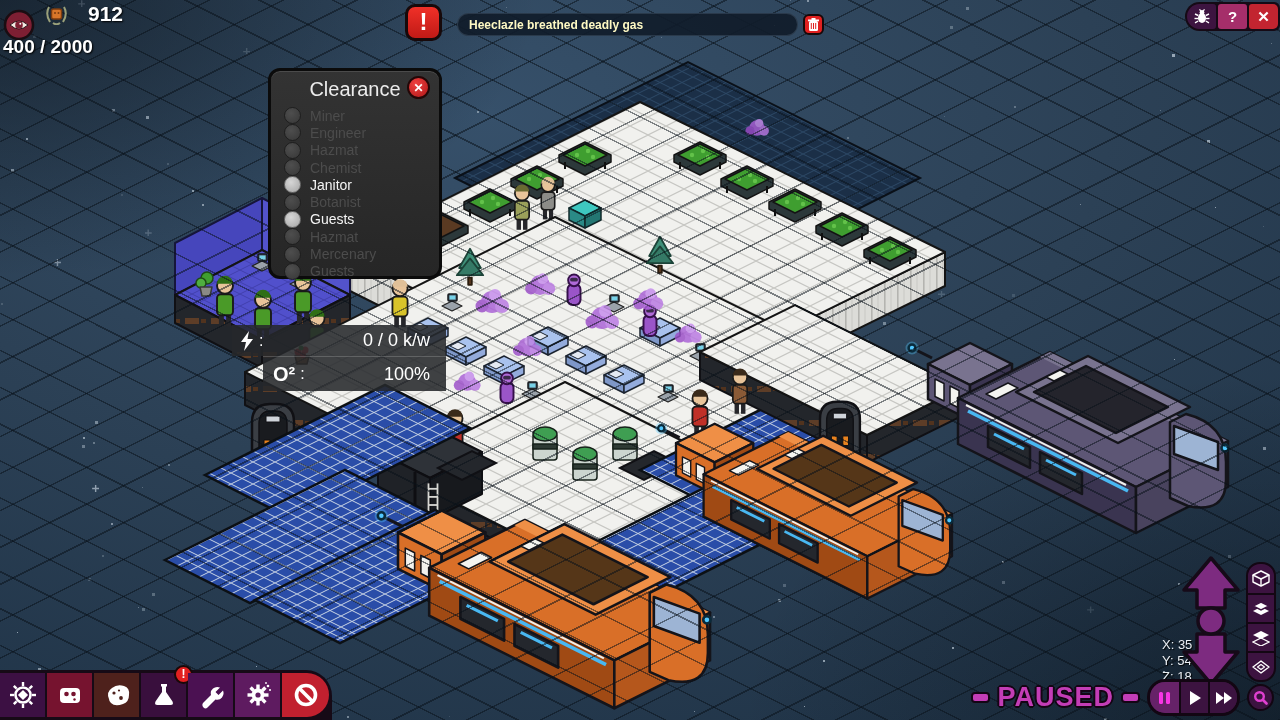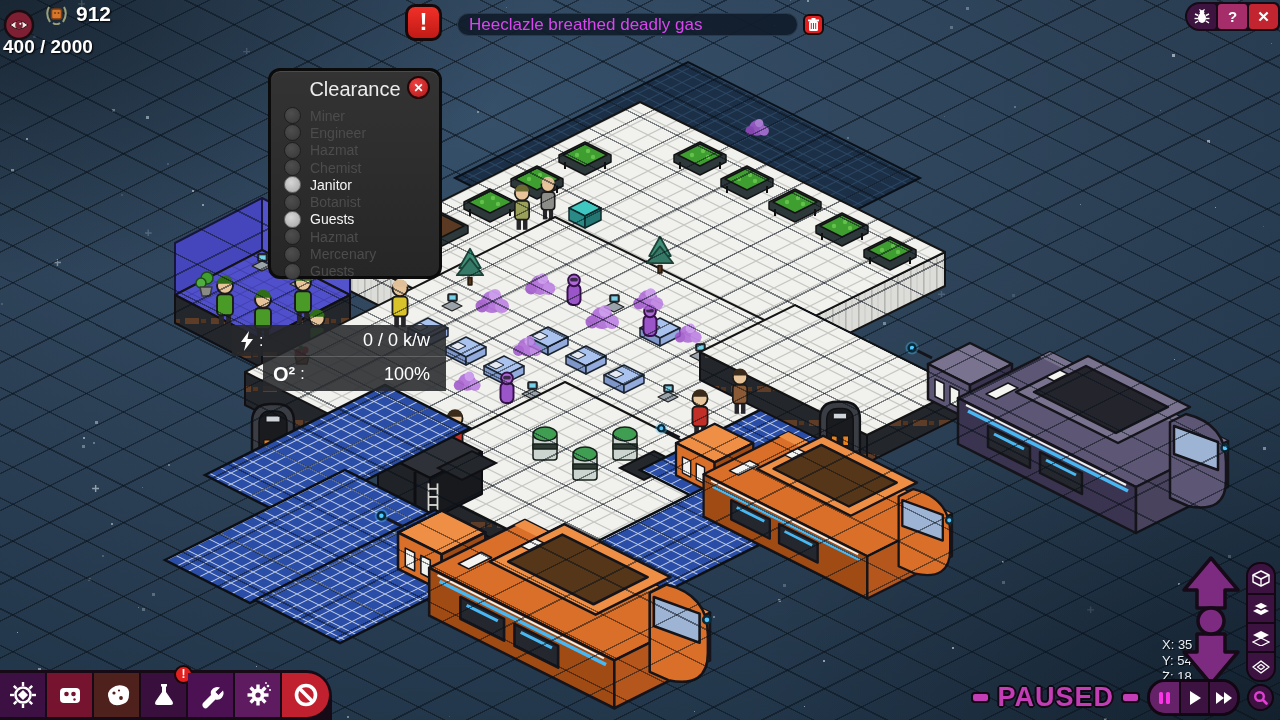--- a/index.html
+++ b/index.html
@@ -15,32 +15,32 @@
   .sparkle{clip-path:polygon(40% 0,60% 0,60% 40%,100% 40%,100% 60%,60% 60%,60% 100%,40% 100%,40% 60%,0 60%,0 40%,40% 40%);}
   #scene{position:absolute;inset:0;}
   .grid-overlay{position:absolute;inset:0;pointer-events:none;
       background-image:
         repeating-linear-gradient(26.57deg, rgba(8,16,24,.5) 0 1.5px, transparent 1.5px 33px),
         repeating-linear-gradient(-26.57deg, rgba(8,16,24,.5) 0 1.5px, transparent 1.5px 33px);}
 
   
   .hud-topleft{position:absolute;left:0;top:0;color:#fff;}
   .eye-btn{position:absolute;left:3px;top:9px;width:32px;height:32px;border:none;background:none;padding:0;cursor:pointer;}
-  .medal-wrap{position:absolute;left:45px;top:2px;display:flex;align-items:center;gap:8px;}
+  .medal-wrap{position:absolute;left:45px;top:2px;display:flex;align-items:center;gap:20px;}
   .medal-count{font-size:21px;font-weight:bold;color:#fff;text-shadow:1px 1px 2px #000;}
   .capacity{position:absolute;left:3px;top:36px;font-size:19px;font-weight:bold;color:#fff;text-shadow:1px 1px 2px #000;white-space:nowrap;}
 
   
   .alert-icon{position:absolute;left:405px;top:4px;width:37px;height:37px;border-radius:10px;
       background:linear-gradient(#f03028,#c01a16);border:3px solid #17090a;box-sizing:border-box;
       color:#fff;font-weight:bold;font-size:24px;text-align:center;line-height:30px;}
   .alert-bar{position:absolute;left:457px;top:13px;width:341px;height:23px;border-radius:12px;
       background:rgba(16,28,42,.92);border:1px solid rgba(90,110,130,.35);box-sizing:border-box;
       display:flex;align-items:center;padding-left:11px;}
-  .alert-text{color:#d946ef;font-weight:normal;font-size:17px;white-space:nowrap;}
+  .alert-text{color:#fef9c3;font-weight:bold;font-size:12px;white-space:nowrap;}
   .alert-dismiss{position:absolute;left:803px;top:14px;width:21px;height:21px;border-radius:6px;
       background:#e02020;border:2px solid #17090a;box-sizing:border-box;padding:0;cursor:pointer;
       display:flex;align-items:center;justify-content:center;}
 
   
   .tr-pill{position:absolute;right:0;top:2px;display:flex;gap:2px;background:#150a15;
       padding:2px;border-radius:15px 6px 6px 15px;}
   .tr-pill button{width:29px;height:25px;border:none;color:#fff;font-weight:bold;font-size:15px;
       display:flex;align-items:center;justify-content:center;cursor:pointer;padding:0;}
   .tr-bug{background:#3d1440;border-radius:13px 3px 3px 13px;}

